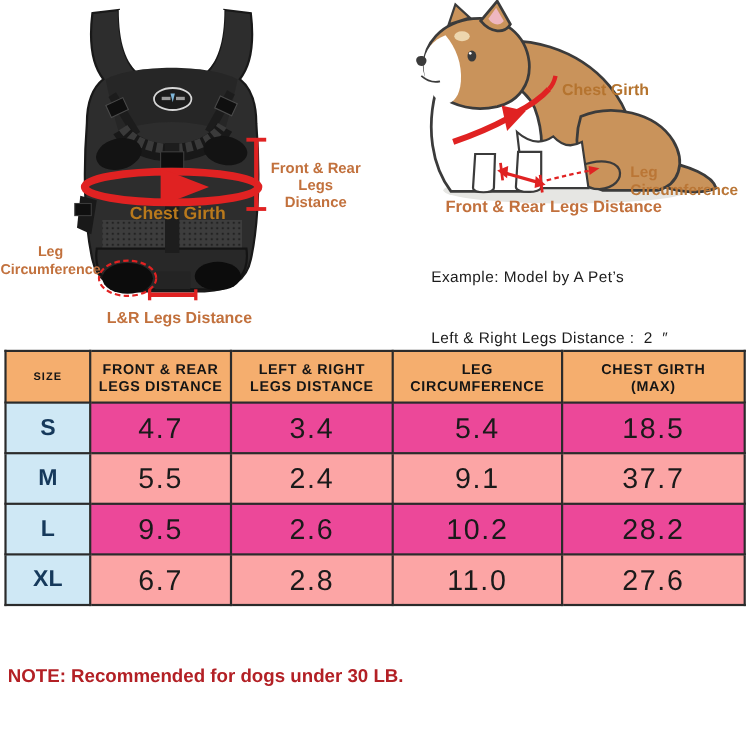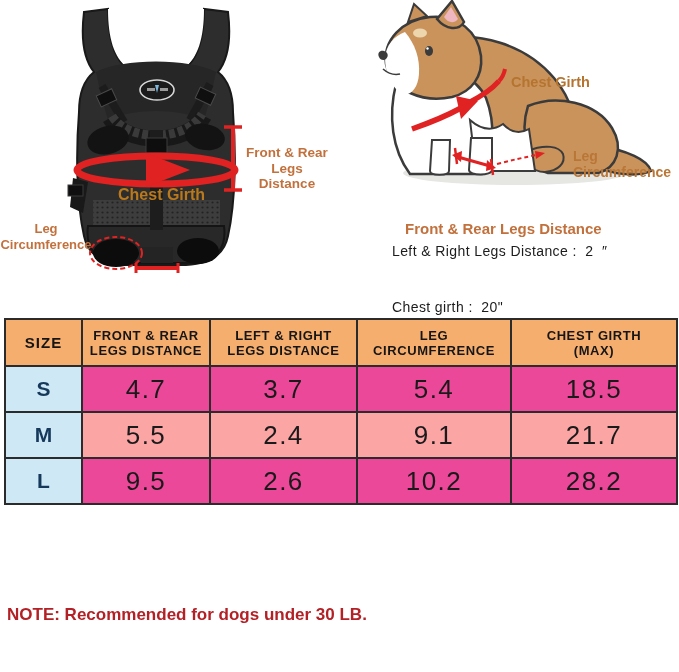--- a/index.html
+++ b/index.html
@@ -12,21 +12,21 @@
   .lbl-chest-left{color:#B9791C;font-size:16px;}
   .lbl-center{text-align:center;}
   
   .example{position:absolute;left:392px;top:205px;color:#1c1c1c;font-size:14px;
            line-height:18.6px;letter-spacing:.4px;white-space:pre;}
   
   .size-table{position:absolute;left:4px;top:318px;border-collapse:collapse;table-layout:fixed;}
   .size-table td,.size-table th{border:2px solid #2b2b2b;text-align:center;vertical-align:middle;padding:0;}
   .size-table th{background:#F5AE6E;color:#151515;font-size:13px;font-weight:bold;
                  letter-spacing:.6px;line-height:15px;height:45px;}
-  .size-table th.size-h{font-size:15px;letter-spacing:1px;}
+  .size-table th.size-h{font-size:10px;letter-spacing:1px;}
   .size-table td{height:44px;font-size:26px;color:#1a1a1a;letter-spacing:1.5px;background:#ec4899;}
   .size-table tr.alt td{background:#fca5a5;}
   .size-table td.size-c{background:#CFE8F5 !important;color:#16395B;font-weight:bold;
                         font-size:21px;letter-spacing:0;}
   
   .note{position:absolute;left:7px;top:557px;color:#B32025;font-weight:bold;
         font-size:17px;line-height:23.2px;white-space:pre;}
 </style>
 </head>
 <body>
@@ -106,20 +106,21 @@
 
   <div class="lbl lbl-center" style="left:244px;top:145px;width:86px;">
     <span>Front &amp; Rear</span>
     <span class="l2">Legs Distance</span>
   </div>
   <div class="lbl lbl-chest-left" style="left:118px;top:187px;">Chest Girth</div>
   <div class="lbl lbl-center" style="left:0px;top:221px;width:92px;font-size:13px;">
     <span>Leg</span>
     <span class="l2">Circumference</span>
   </div>
+  <div class="lbl" style="left:97px;top:283px;font-size:14.5px;">L&amp;R Legs Distance</div>
 
   <svg style="left:350px;top:0;" width="329" height="200" viewBox="350 0 329 200">
     <ellipse cx="515" cy="173" rx="112" ry="12" fill="#E6E6E3"></ellipse>
 
     <path d="M 598,146 C 627,150 648,160 651,171 C 639,177 612,175 595,166 Z" fill="#C9935B" stroke="#3b3b3b" stroke-width="2.5"></path>
 
     <path d="M 432,42 C 478,28 527,46 554,78 C 572,100 578,122 570,140 L 516,152 C 488,136 464,100 458,60 Z" fill="#C9935B" stroke="#3b3b3b" stroke-width="2.5"></path>
 
     <path d="M 528,106 C 556,94 596,102 612,128 C 624,148 617,168 598,173 L 548,173 C 529,168 519,134 528,106 Z" fill="#C9935B" stroke="#3b3b3b" stroke-width="2.5"></path>
 
@@ -165,23 +166,24 @@
       <path d="M 497,164 C 512,160 526,157 537,155" fill="none" stroke="#E02222" stroke-width="2" stroke-dasharray="4 3"></path>
       <polygon points="545,153 535,151 536,159" fill="#E02222"></polygon>
     </g>
   </svg>
 
   <div class="lbl" style="left:511px;top:75px;font-size:14.5px;color:#B5742F;">Chest Girth</div>
   <div class="lbl" style="left:573px;top:148px;font-size:14px;line-height:16px;color:#BA7636;">
     <span>Leg</span>
     <span class="l2">Circumference</span>
   </div>
-  <div class="lbl" style="left:405px;top:181px;font-size:15px;margin-top:40px;">Front &amp; Rear Legs Distance</div>
+  <div class="lbl" style="left:405px;top:181px;font-size:15px;">Front &amp; Rear Legs Distance</div>
 
   <div class="example">
+    <div>Example: Model by A Pet’s</div>
     <div>Left &amp; Right Legs Distance :  2  ″</div>
     <div>Chest girth :  20"</div>
     <div>Leg Cirumference :  8.5"</div>
     <div>Suggested Size: M</div>
   </div>
 
   <table class="size-table">
     <colgroup>
       <col style="width:77px">
         <col style="width:128px">
@@ -207,38 +209,45 @@
         <div>CIRCUMFERENCE</div>
       </th>
       <th>
         <div>CHEST GIRTH</div>
         <div>(MAX)</div>
       </th>
     </tr>
     <tr>
       <td class="size-c">S</td>
       <td>4.7</td>
-      <td>3.7</td>
+      <td>3.4</td>
       <td>5.4</td>
       <td>18.5</td>
     </tr>
     <tr class="alt">
       <td class="size-c">M</td>
       <td>5.5</td>
       <td>2.4</td>
       <td>9.1</td>
-      <td>21.7</td>
+      <td>37.7</td>
     </tr>
     <tr>
       <td class="size-c">L</td>
       <td>9.5</td>
       <td>2.6</td>
       <td>10.2</td>
       <td>28.2</td>
     </tr>
+    <tr class="alt">
+      <td class="size-c">XL</td>
+      <td>6.7</td>
+      <td>2.8</td>
+      <td>11.0</td>
+      <td>27.6</td>
+    </tr>
   </tbody>
     </table>
 
   <div class="note">
     <div>NOTE: Recommended for dogs under 30 LB.</div>
     
     
     
     
   </div>

